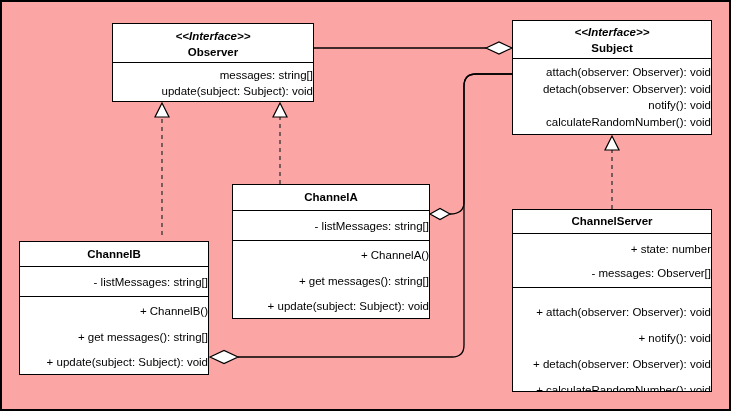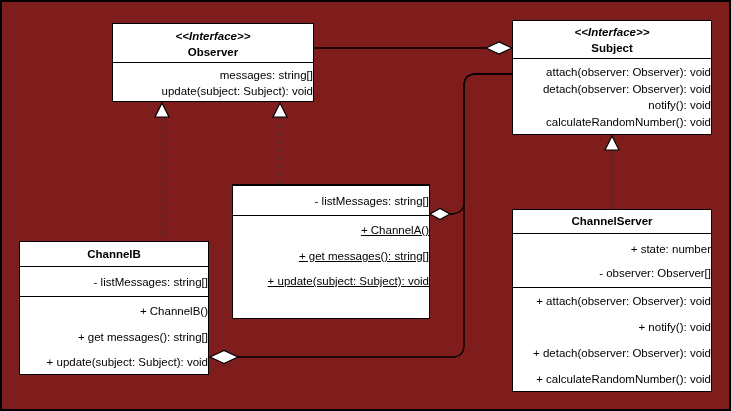--- a/index.html
+++ b/index.html
@@ -1,20 +1,20 @@
 <!DOCTYPE html>
 <html><head>
 <meta charset="utf-8">
 <style>
   html, body { margin: 0; padding: 0; background: #ffffff; }
   .canvas {
     position: relative;
     width: 731px;
     height: 411px;
-    background: #7f1d1d;
+    background: #fca5a5;
     border: 2px solid #000;
     box-sizing: border-box;
     font-family: "Liberation Sans", sans-serif;
     color: #000;
     overflow: hidden;
   }
   svg.edges {
     position: absolute;
     left: 0; top: 0;
     width: 731px; height: 411px;
@@ -54,36 +54,36 @@
 
   
   #cls-subject { left: 510px; top: 18px; width: 200px; height: 115px; }
   #cls-subject .uml-title { height: 37px; padding-top: 3px; line-height: 16px; }
   #cls-subject .uml-compartment { height: 80px; padding-top: 5px; line-height: 16.5px; }
 
   
   #cls-channel-a { left: 230px; top: 182px; width: 198px; height: 135px; }
   #cls-channel-a .uml-title { height: 25px; line-height: 25px; }
   #cls-channel-a .compartment-attrs { height: 30px; padding-top: 7px; }
-  #cls-channel-a .compartment-methods { height: 79px; padding-top: 2px; text-decoration: underline; }
+  #cls-channel-a .compartment-methods { height: 79px; padding-top: 2px; }
   #cls-channel-a .compartment-methods .member { line-height: 25.5px; }
 
   
   #cls-channel-b { left: 17px; top: 239px; width: 190px; height: 134px; }
   #cls-channel-b .uml-title { height: 24px; line-height: 24px; }
   #cls-channel-b .compartment-attrs { height: 30px; padding-top: 7px; }
   #cls-channel-b .compartment-methods { height: 79px; padding-top: 2px; }
   #cls-channel-b .compartment-methods .member { line-height: 25.5px; }
 
   
   #cls-channel-server { left: 510px; top: 207px; width: 200px; height: 183px; }
   #cls-channel-server .uml-title { height: 23px; line-height: 23px; }
   #cls-channel-server .compartment-attrs { height: 54px; padding-top: 3px; }
   #cls-channel-server .compartment-attrs .member { line-height: 24px; }
-  #cls-channel-server .compartment-methods { height: 105px; padding-top: 0; }
+  #cls-channel-server .compartment-methods { height: 105px; padding-top: 11px; }
   #cls-channel-server .compartment-methods .member { line-height: 26px; }
 </style>
 </head>
 <body>
 
 <div class="canvas">
 
   <svg class="edges" viewBox="0 0 731 411" xmlns="http://www.w3.org/2000/svg">
 
     <g>
@@ -135,20 +135,23 @@
     </div>
     <div class="uml-compartment">
       <div class="member">attach(observer: Observer): void</div>
       <div class="member">detach(observer: Observer): void</div>
       <div class="member">notify(): void</div>
       <div class="member">calculateRandomNumber(): void</div>
     </div>
   </div>
 
   <div class="uml-class" id="cls-channel-a">
+    <div class="uml-title">
+      <span>ChannelA</span>
+    </div>
     <div class="uml-compartment compartment-attrs">
       <div class="member">- listMessages: string[]</div>
     </div>
     <div class="uml-compartment compartment-methods">
       <div class="member">+ ChannelA()</div>
       <div class="member">+ get messages(): string[]</div>
       <div class="member">+ update(subject: Subject): void</div>
     </div>
   </div>
 
@@ -165,21 +168,21 @@
       <div class="member">+ update(subject: Subject): void</div>
     </div>
   </div>
 
   <div class="uml-class" id="cls-channel-server">
     <div class="uml-title">
       <span>ChannelServer</span>
     </div>
     <div class="uml-compartment compartment-attrs">
       <div class="member">+ state: number</div>
-      <div class="member">- observer: Observer[]</div>
+      <div class="member">- messages: Observer[]</div>
     </div>
     <div class="uml-compartment compartment-methods">
       <div class="member">+ attach(observer: Observer): void</div>
       <div class="member">+ notify(): void</div>
       <div class="member">+ detach(observer: Observer): void</div>
       <div class="member">+ calculateRandomNumber(): void</div>
     </div>
   </div>
 
 </div>

